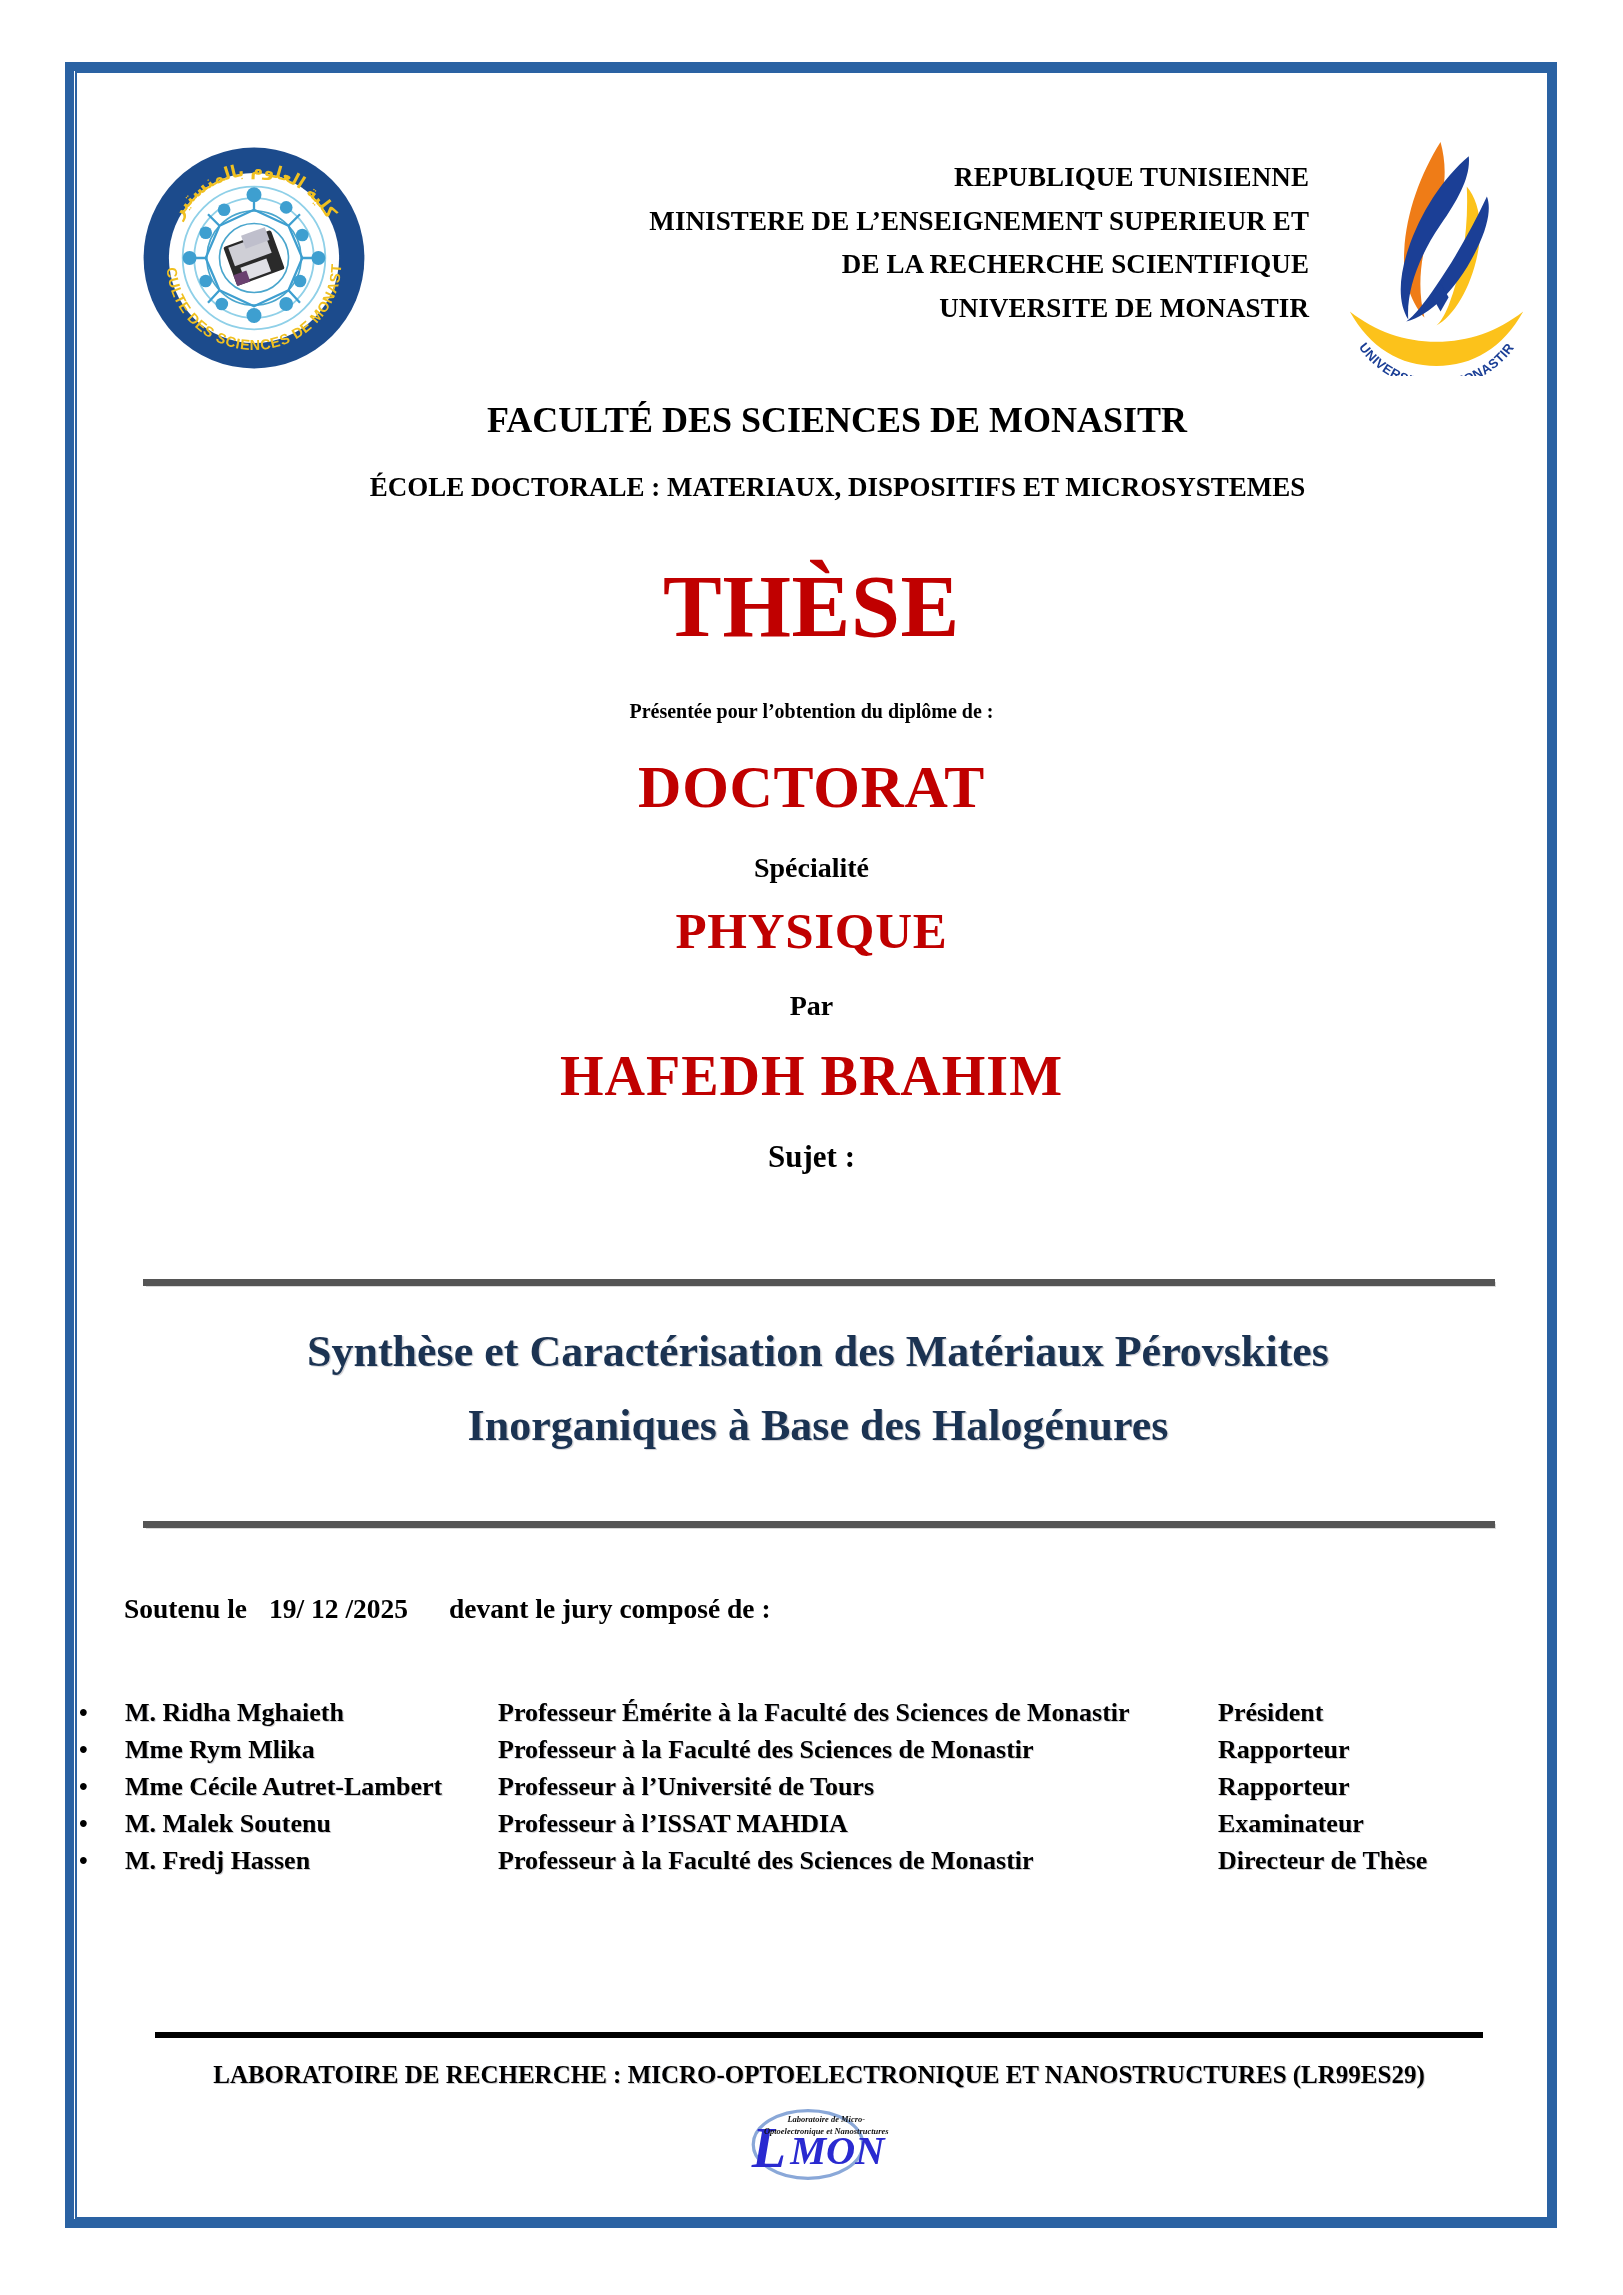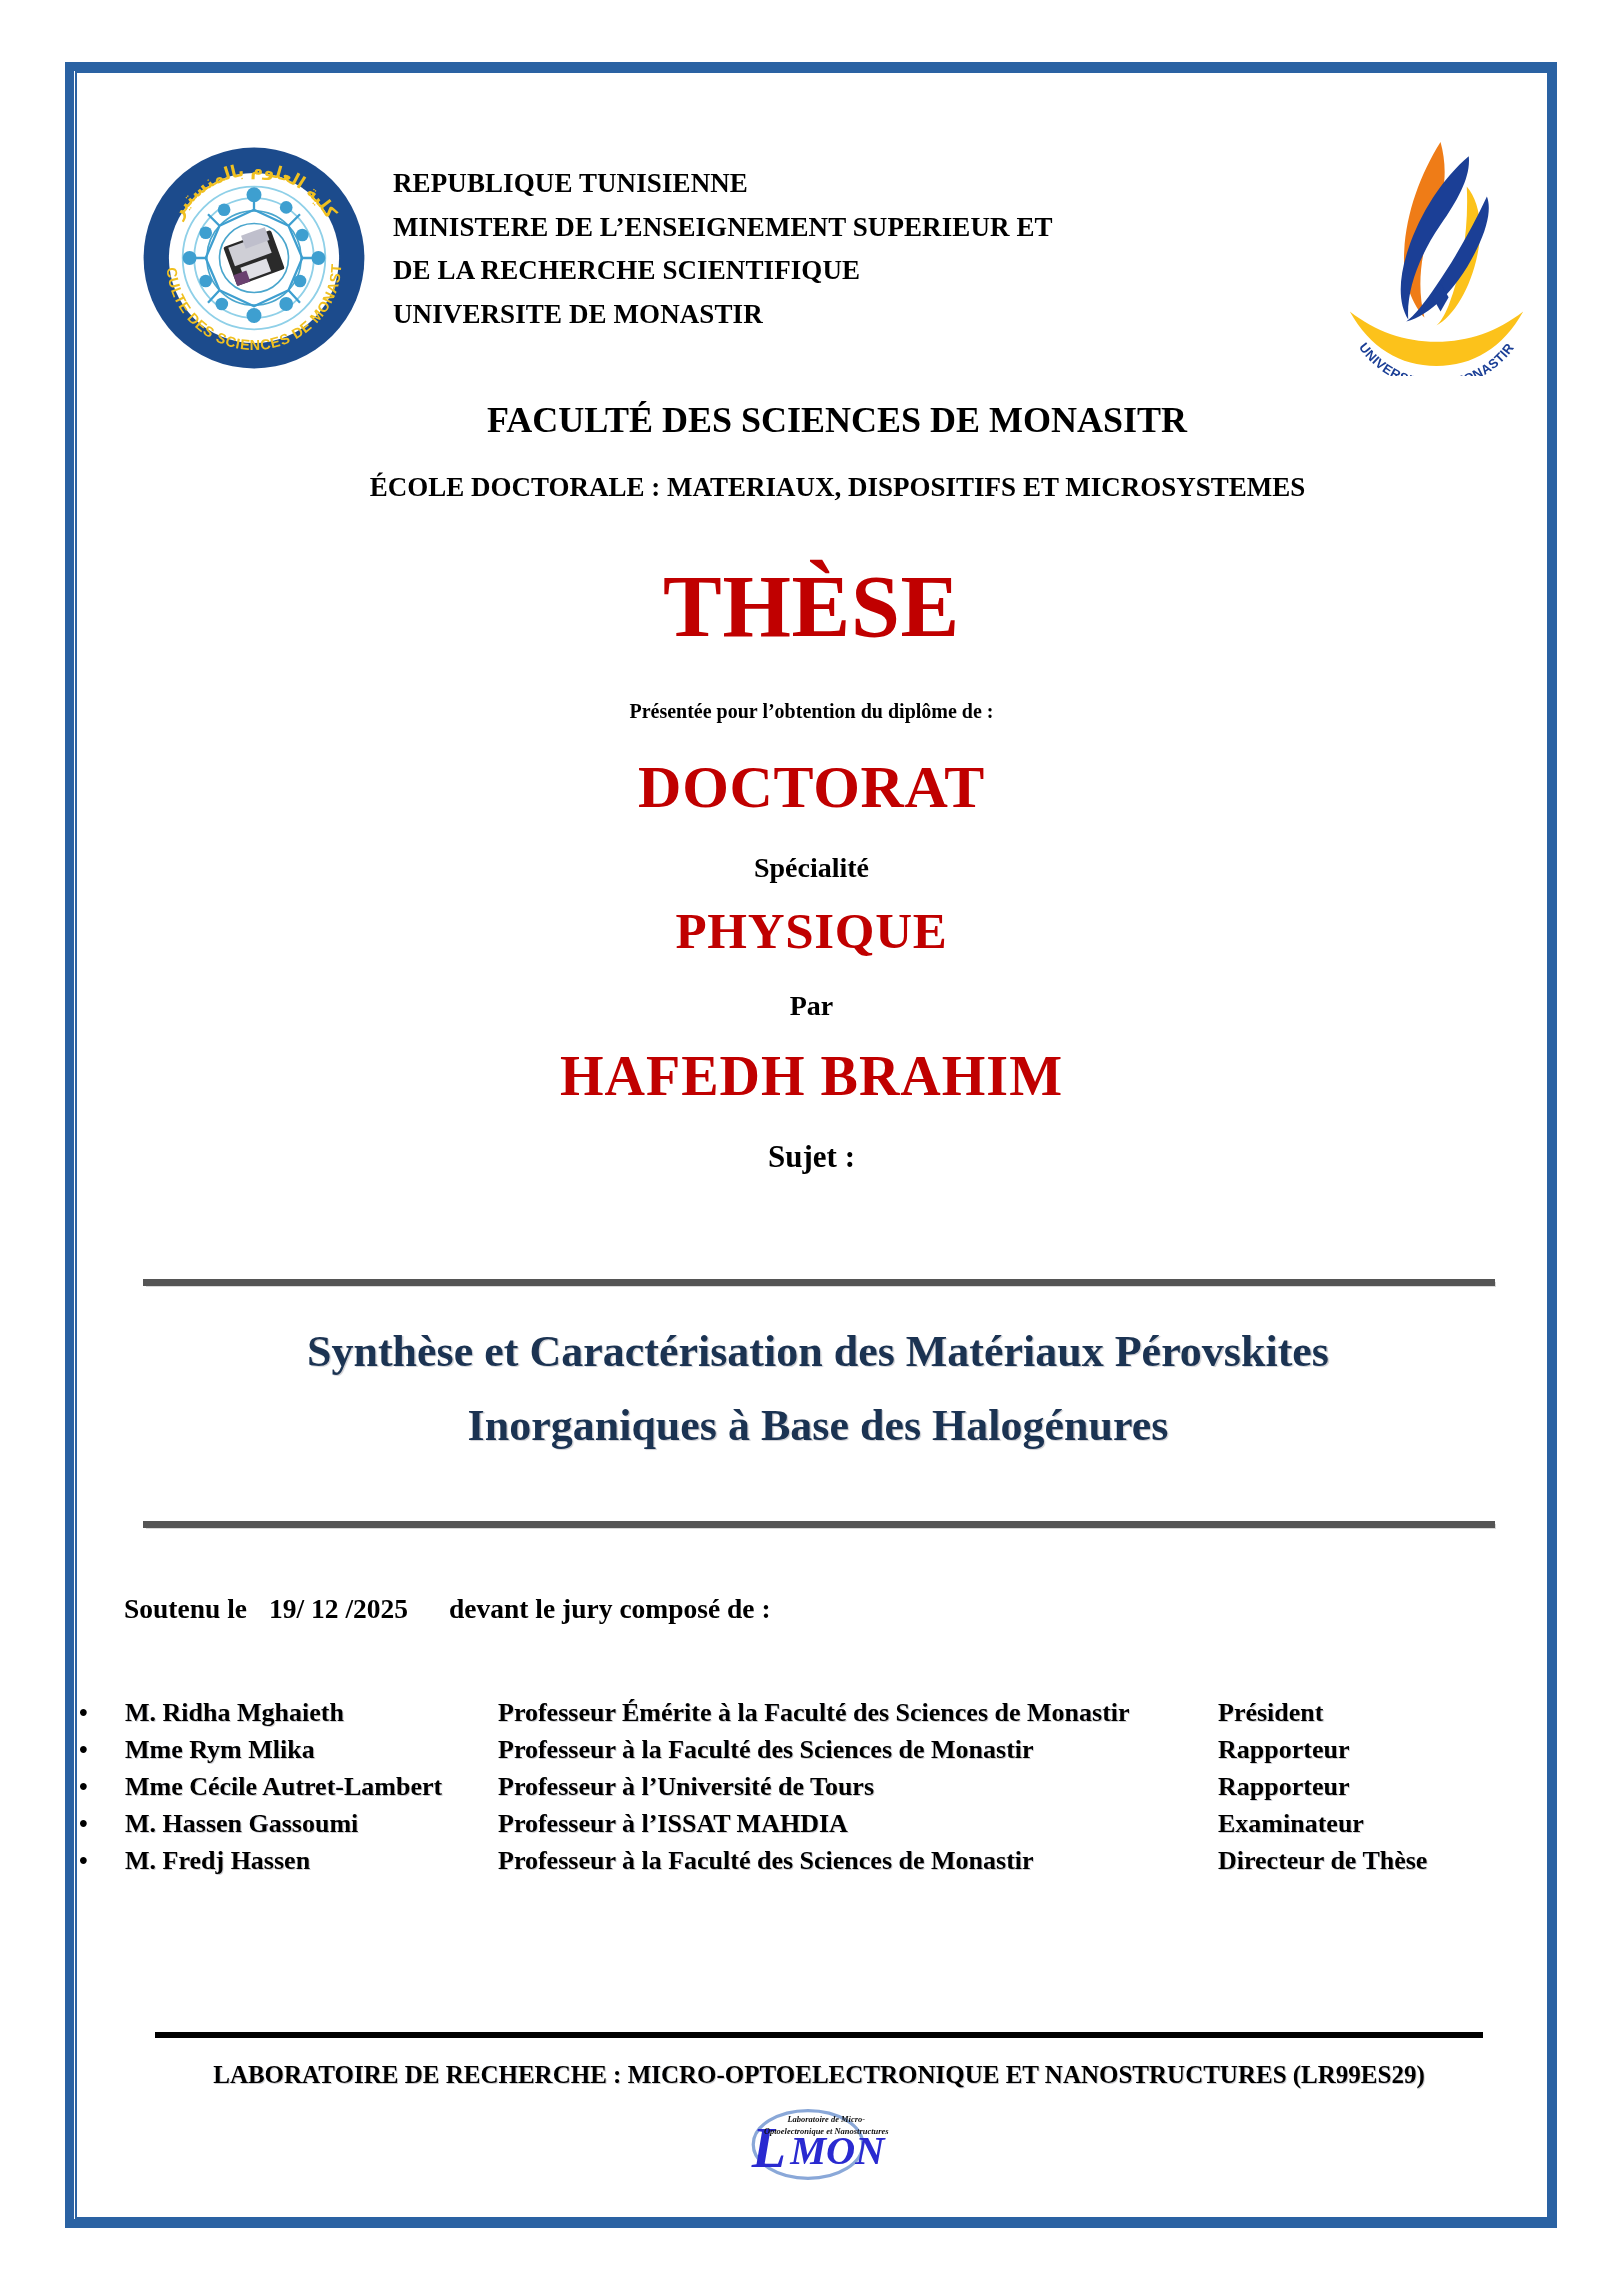--- a/index.html
+++ b/index.html
@@ -55,23 +55,23 @@
     left: 1335px;
     top: 134px;
     width: 203px;
     height: 242px;
   }
 
   
   #header-text {
     position: absolute;
     left: 393px;
-    top: 162px;
+    top: 156px;
     width: 916px;
-    text-align: left;
+    text-align: right;
   }
   #header-text .hline {
     font-weight: bold;
     font-size: 27px;
     letter-spacing: 0.1px;
     line-height: 1.62;
     color: #000;
     white-space: nowrap;
   }
 
@@ -317,21 +317,21 @@
       <span class="jury-role">Rapporteur</span>
     </div>
     <div class="jury-row">
       <span class="jury-bullet">•</span>
       <span class="jury-name">Mme Cécile Autret-Lambert</span>
       <span class="jury-affil">Professeur à l’Université de Tours</span>
       <span class="jury-role">Rapporteur</span>
     </div>
     <div class="jury-row">
       <span class="jury-bullet">•</span>
-      <span class="jury-name">M. Hassen Gassoumi</span>
+      <span class="jury-name">M. Malek Soutenu</span>
       <span class="jury-affil">Professeur à l’ISSAT MAHDIA</span>
       <span class="jury-role">Examinateur</span>
     </div>
     <div class="jury-row">
       <span class="jury-bullet">•</span>
       <span class="jury-name">M. Fredj Hassen</span>
       <span class="jury-affil">Professeur à la Faculté des Sciences de Monastir</span>
       <span class="jury-role">Directeur de Thèse</span>
     </div>
   </div>

